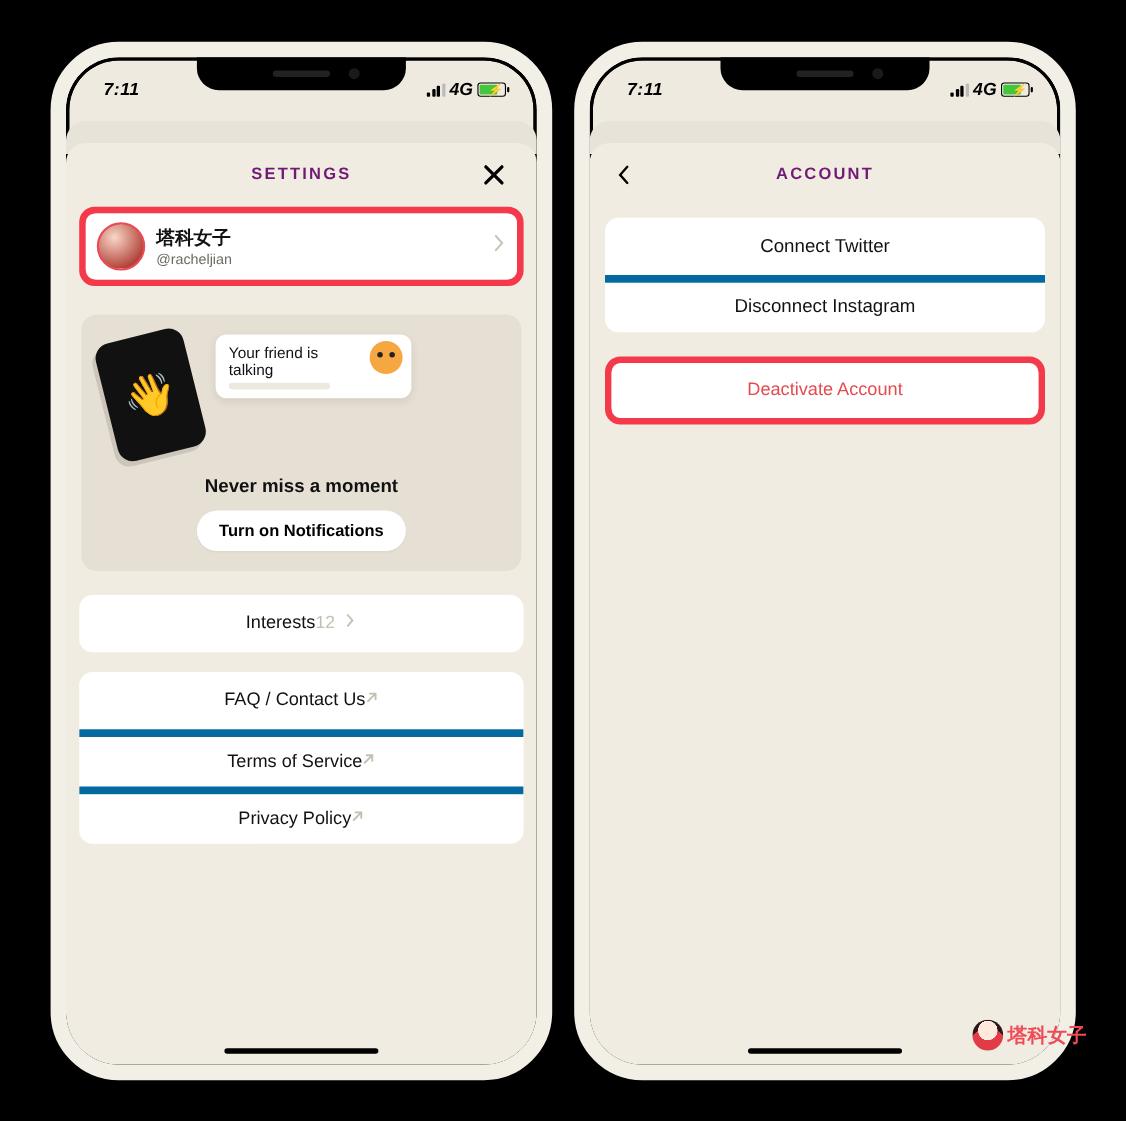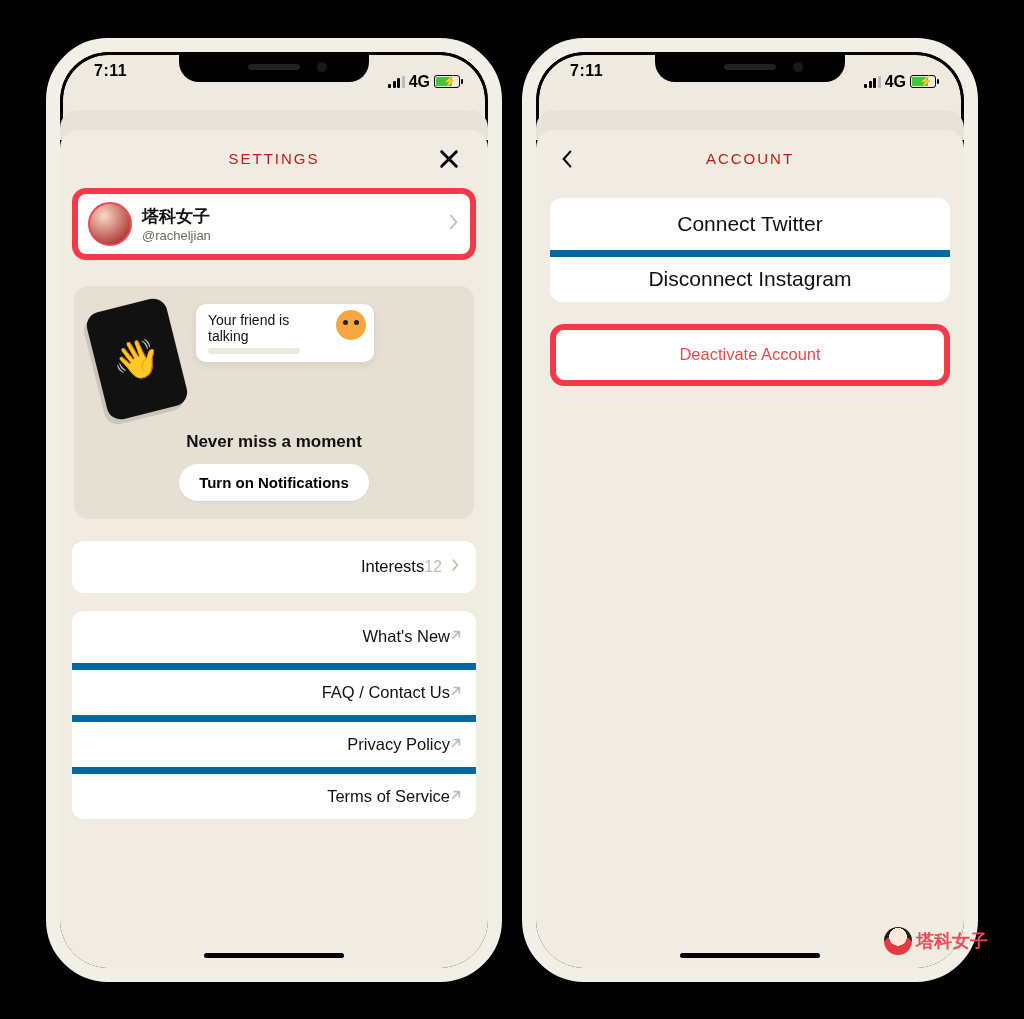--- a/index.html
+++ b/index.html
@@ -16,22 +16,22 @@
     background: #efeae0;
     border: 14px solid #f2efe7;
     box-shadow: inset 0 0 0 3px #000, 0 0 0 2px #000;
     position: relative; overflow: hidden;
   }
   .phone::before { 
     content:""; position:absolute; inset:0; border-radius:48px;
     box-shadow: inset 0 0 0 3px #000; pointer-events:none;
   }
   
-  .statusbar { height: 50px; display:flex; justify-content:space-between;
-    padding: 10px 28px 0 34px; color:#000; font-weight:600; }
+  .statusbar { height: 50px; display:flex; align-items:center; justify-content:space-between;
+    padding: 10px 28px 0 34px; color:#000; font-weight:600;font-style:italic; }
   .sb-time { font-size:16px; letter-spacing:0.5px; }
   .sb-right { display:flex; align-items:center; gap:4px; font-size:13px;}
   .notch {
     position:absolute; top:0; left:50%; transform:translateX(-50%);
     width: 190px; height: 30px; background:#000;
     border-bottom-left-radius: 20px; border-bottom-right-radius:20px;
     display:flex; align-items:center; justify-content:center; gap:40px;
   }
   .notch .speaker { width:52px; height:6px; background:#222; border-radius:3px; }
   .notch .cam { width:10px; height:10px; background:#1a1a1a; border-radius:50%; position:absolute; right:42px; }
@@ -50,21 +50,21 @@
   
   .home-ind{ position:absolute; bottom:10px; left:50%; transform:translateX(-50%);
     width:140px; height:5px; background:#000; border-radius:3px;}
   
   .sheet-bg { position:absolute; top:58px; left:0; right:0; height:30px; background:#e8e3d8; border-radius:18px 18px 0 0; }
   .sheet {
     position:absolute; top:78px; left:0; right:0; bottom:0;
     background:#f1ece2; border-radius:18px 18px 0 0; padding: 0;
   }
   .sheet-header{ height:58px; display:flex; align-items:center; justify-content:center; position:relative;}
-  .sheet-title{ font-size:15px; font-weight:400; letter-spacing:2px; color:#b91c1c;}
+  .sheet-title{ font-size:15px; font-weight:700; letter-spacing:2px; color:#701a75;}
   .sheet-close{ position:absolute; right:22px; top:12px; width:34px; height:34px; display:flex; align-items:center;justify-content:center; cursor:pointer;}
   .sheet-close svg{width:22px;height:22px;}
   .sheet-back{ position:absolute; left:14px; top:12px; width:34px;height:34px;display:flex;align-items:center;justify-content:center;cursor:pointer;}
   .sheet-back svg{width:14px;height:18px;}
   .content{ padding: 0 12px 40px; }
 
   
   .hl-red { border:6px solid #f4394a; border-radius:14px; }
   .profile-card{
     background:#fff; border-radius:10px; padding:8px 10px;
@@ -103,30 +103,30 @@
   .b1 .face{ background:#f5a842;}
   .b2 .face{ background:#d9c93c;}
   .face::before{content:"";position:absolute; left:7px; top:10px; width:5px;height:5px;background:#222;border-radius:50%;}
   .face::after{content:"";position:absolute; right:7px; top:10px; width:5px;height:5px;background:#222;border-radius:50%;}
   .promo-head{font-size:17px;font-weight:800;color:#111; margin-top:6px;}
   .promo-btn{ margin-top:12px; background:#fff; border-radius:22px; padding:10px 20px; font-size:15px; font-weight:700; cursor:pointer; box-shadow:0 1px 2px rgba(0,0,0,.05);}
 
   
   .group{ background:#fff; border-radius:12px; margin-top:22px; overflow:hidden;}
   .group.tight{margin-top:18px;}
-  .row{ height:52px; padding:0 14px; display:flex; align-items:center; justify-content:flex-end;
+  .row{ height:52px; padding:0 14px; display:flex; align-items:center; justify-content:center;
     font-size:16.5px; color:#111; cursor:pointer;}
   .row + .row{ border-top:7px solid #0369a1;}
   .row .trail{ display:flex; align-items:center; gap:8px; color:#c4bfb3;}
   .row .count{ color:#c4bfb3; font-size:16px;}
   .row .arrow svg{ width:12px;height:14px;}
 
   
   .acct-group{ background:#fff; border-radius:12px; margin:10px 2px 0; overflow:hidden;}
-  .acct-group .row{ justify-content:center; font-size:21px;}
+  .acct-group .row{ justify-content:center; font-size:17px;}
   .danger-wrap{ margin:22px 2px 0;}
   .danger-row{ background:#fff; border-radius:10px; height:50px; display:flex; align-items:center; justify-content:center;
     color:#e44a4e; font-size:16.5px; cursor:pointer;}
 
   .watermark{ position:absolute; right:36px; bottom:64px; z-index:30;
     display:flex; align-items:center; gap:4px; color:#f04a55; font-size:18px; font-weight:700;}
   .watermark .wm-ico{ width:28px;height:28px; border-radius:50%;
     background:radial-gradient(circle at 50% 35%, #ffe9dd 0 38%, transparent 39%),
                radial-gradient(circle at 50% 90%, #e33b45 0 60%, transparent 61%),
                #2a1a17;}
@@ -205,39 +205,33 @@
             <span class="count">12</span>
             <span class="arrow"><svg viewBox="0 0 12 20">
                   <path d="M2 3 L8 10 L2 17" fill="none" stroke="#c4bfb3" stroke-width="2.4" stroke-linecap="round"></path>
                 </svg></span>
           </span>
         </div>
       </div>
 
       <div class="group tight">
         <div class="row">
-          <span>What's New</span>
-          <span class="arrow"><svg viewBox="0 0 14 14">
-                <path d="M3 11 L11 3 M5 3 H11 V9" fill="none" stroke="#c4bfb3" stroke-width="2" stroke-linecap="round"></path>
-              </svg></span>
-        </div>
-        <div class="row">
           <span>FAQ / Contact Us</span>
           <span class="arrow"><svg viewBox="0 0 14 14">
                 <path d="M3 11 L11 3 M5 3 H11 V9" fill="none" stroke="#c4bfb3" stroke-width="2" stroke-linecap="round"></path>
               </svg></span>
         </div>
         <div class="row">
-          <span>Privacy Policy</span>
+          <span>Terms of Service</span>
           <span class="arrow"><svg viewBox="0 0 14 14">
                 <path d="M3 11 L11 3 M5 3 H11 V9" fill="none" stroke="#c4bfb3" stroke-width="2" stroke-linecap="round"></path>
               </svg></span>
         </div>
         <div class="row">
-          <span>Terms of Service</span>
+          <span>Privacy Policy</span>
           <span class="arrow"><svg viewBox="0 0 14 14">
                 <path d="M3 11 L11 3 M5 3 H11 V9" fill="none" stroke="#c4bfb3" stroke-width="2" stroke-linecap="round"></path>
               </svg></span>
         </div>
       </div>
     </div>
   </div>
   <div class="home-ind"></div>
 </div>
 

